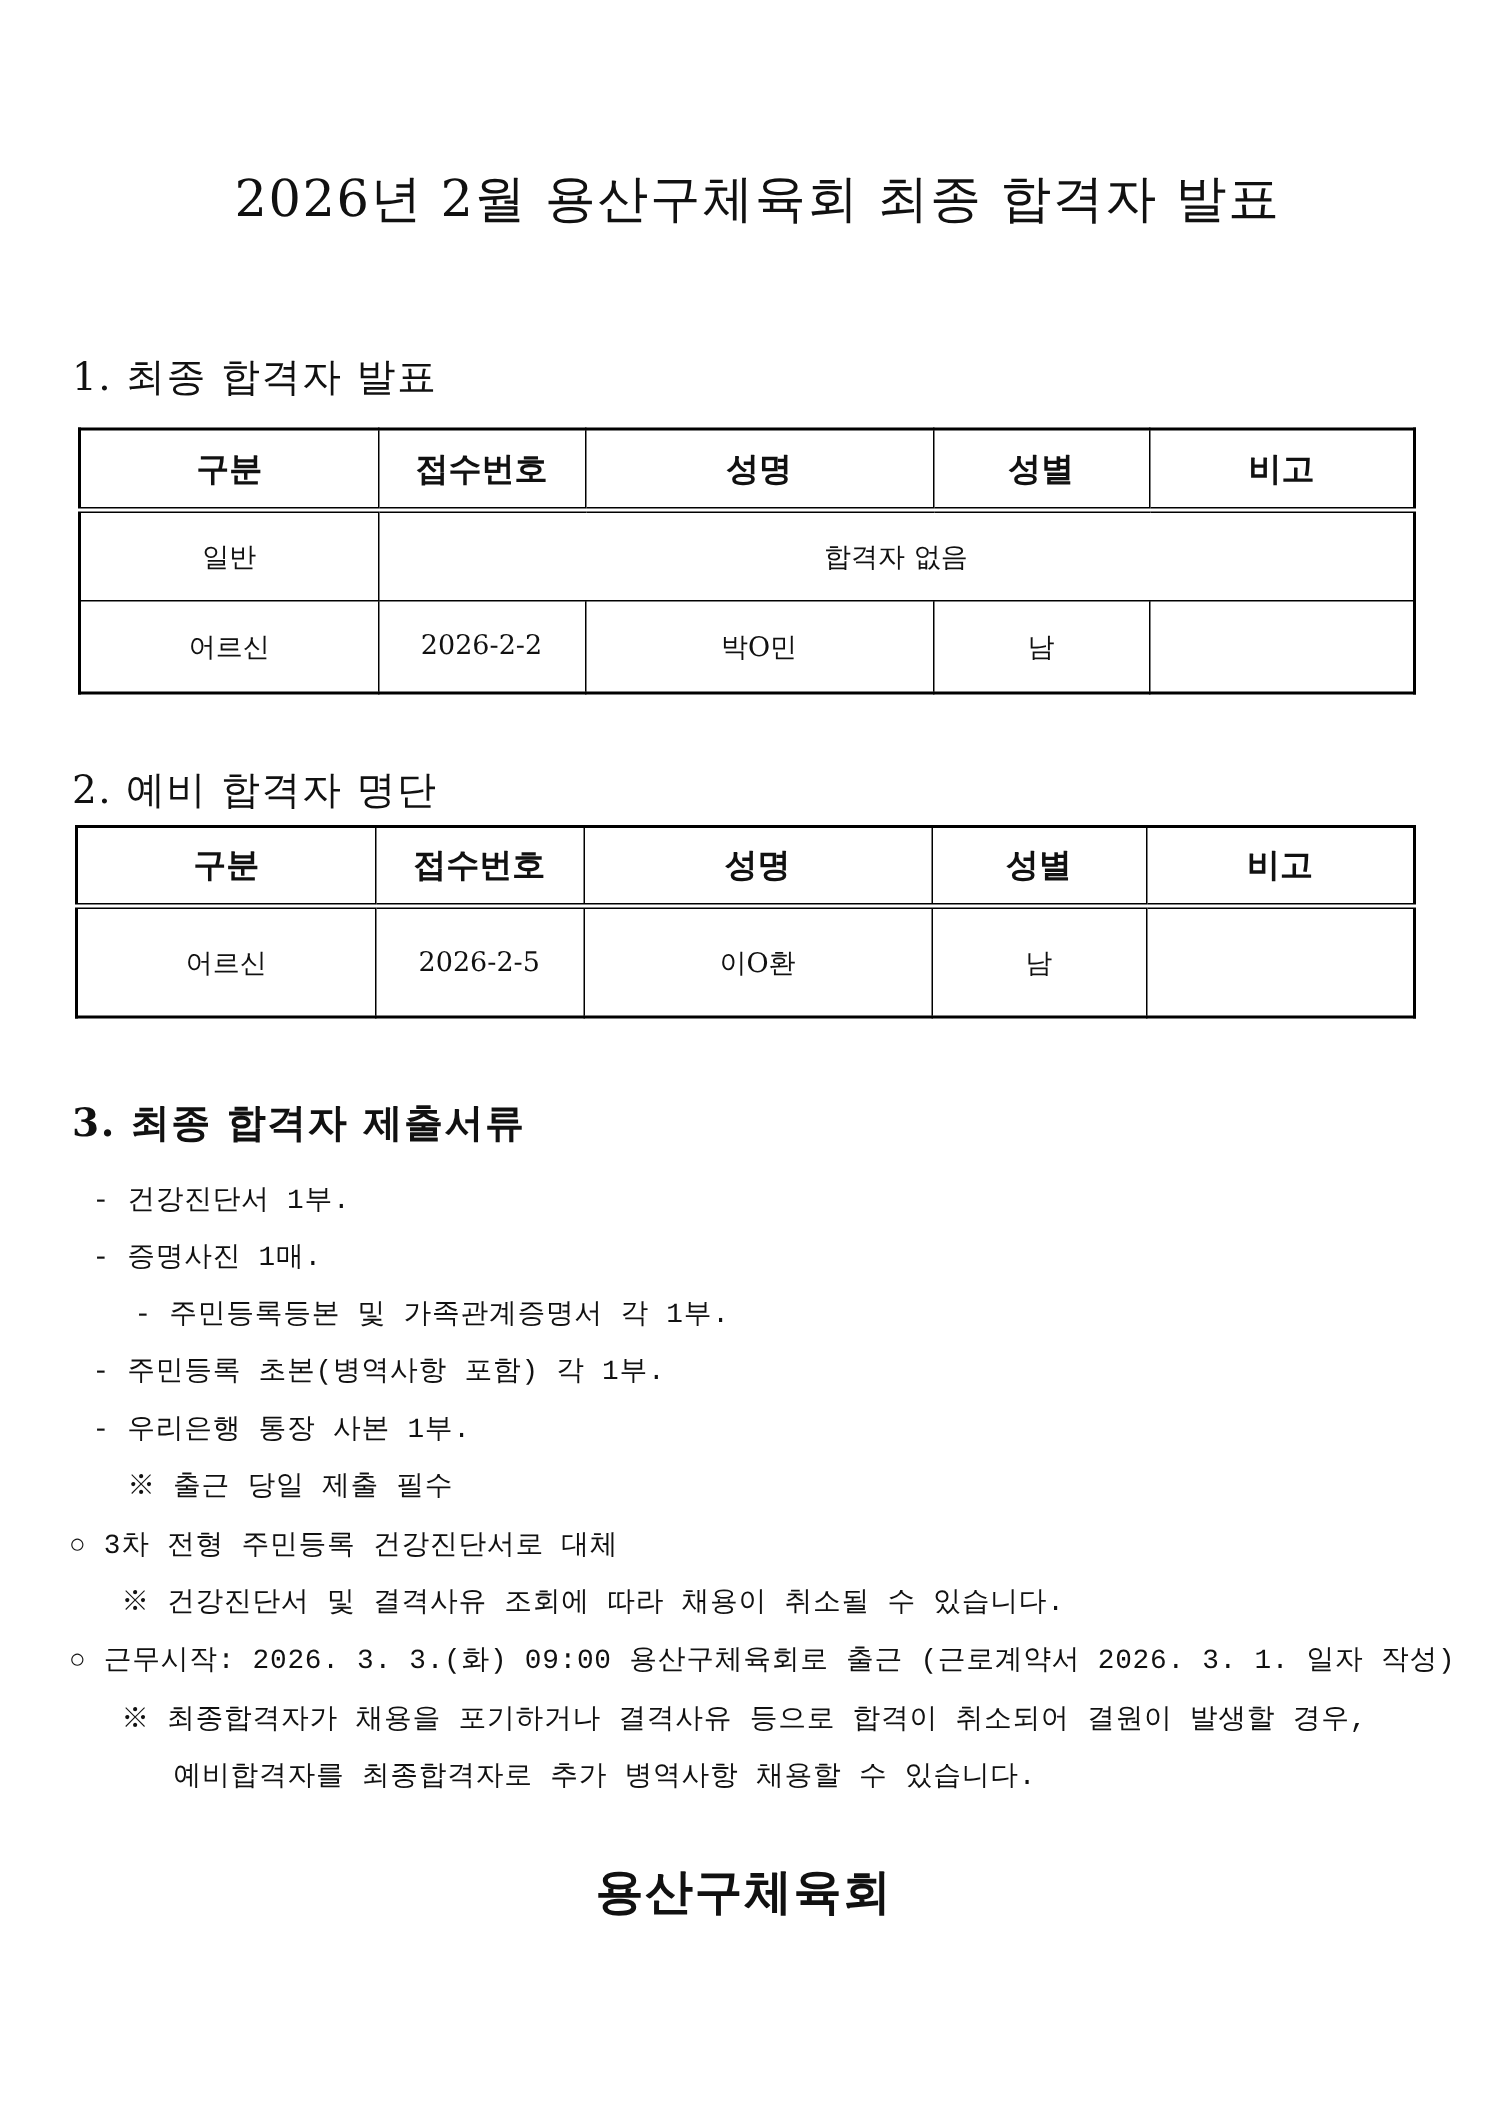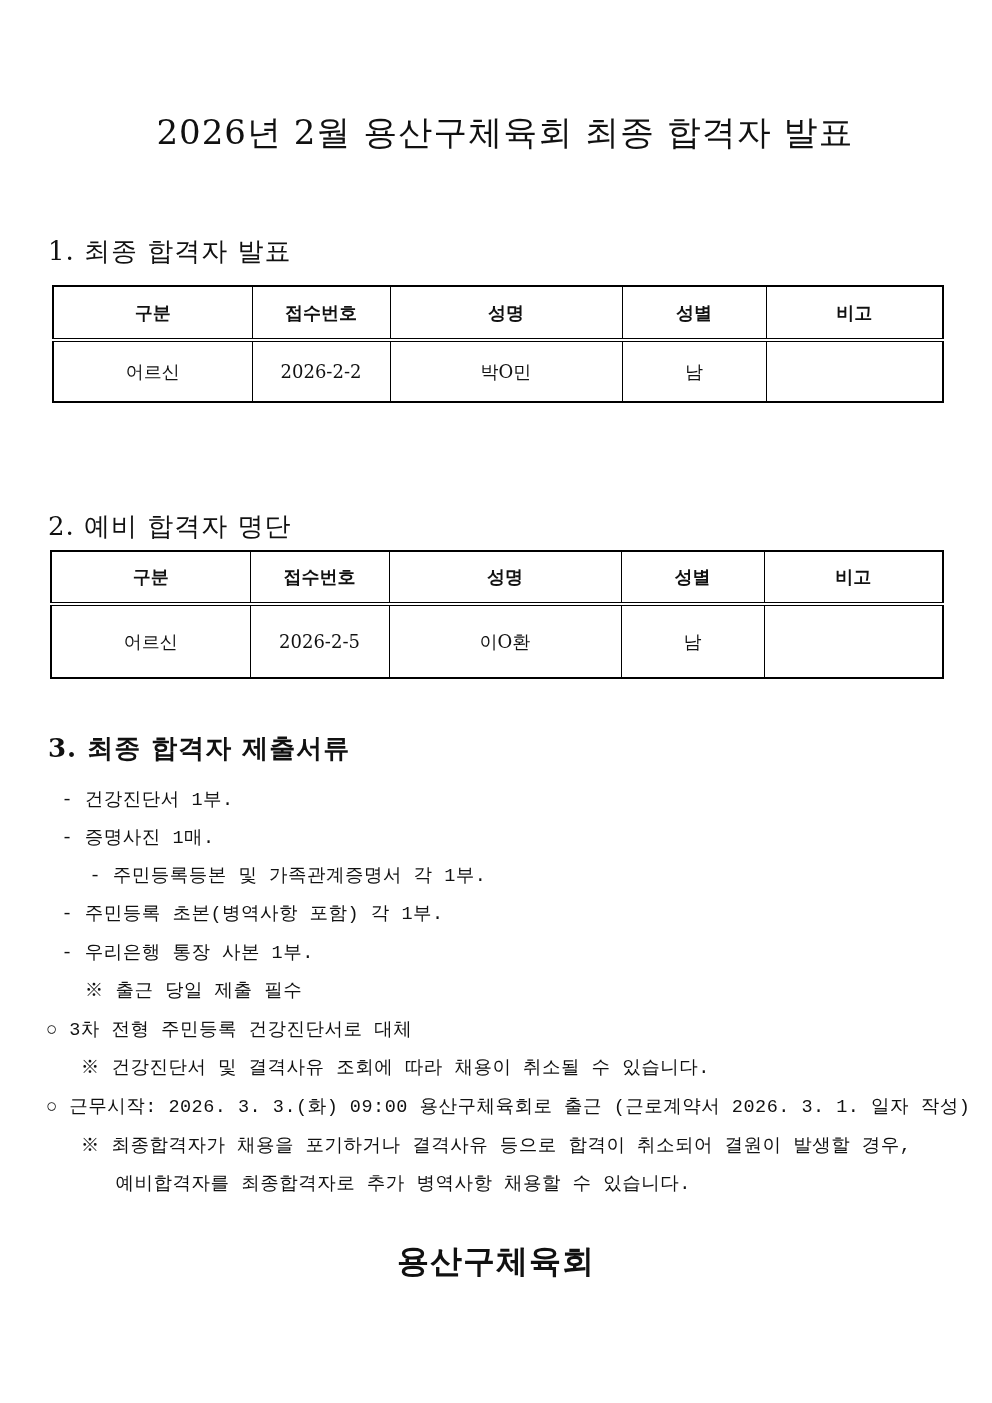--- a/index.html
+++ b/index.html
@@ -16,21 +16,21 @@
     .section-heading { font-size: 26px; left: 48px; letter-spacing: 1px; }
     .section-heading.bold { font-weight: 700; }
     table.grid {
       position: absolute; border-collapse: collapse; table-layout: fixed;
       border: 2px solid #000;
     }
     table.grid th, table.grid td {
       border: 1px solid #000; text-align: center; vertical-align: middle;
       font-size: 18px; padding: 0;
     }
-    table.grid th { font-weight: 700; font-size: 18px; }
+    table.grid th { font-weight: 700; font-size: 22px; }
     table.grid thead tr th { border-bottom: 4px double #000; }
     .doc-line { left: 0; font-size: 18.5px; white-space: pre; letter-spacing: 0.5px; font-family: Liberation Mono, monospace; }
     .footer-org {
       left: 0; width: 992px; text-align: center; top: 1240px;
       font-size: 32px; font-weight: 700; letter-spacing: 1px;
     }
   </style>
 </head>
 <body>
 
@@ -49,20 +49,24 @@
   <thead>
     <tr style="height:54px;">
       <th>구분</th>
       <th>접수번호</th>
       <th>성명</th>
       <th>성별</th>
       <th>비고</th>
     </tr>
   </thead>
   <tbody>
+    <tr style="height:60px;">
+      <td>일반</td>
+      <td colspan="4">합격자 없음</td>
+    </tr>
     <tr style="height:62px;">
       <td>어르신</td>
       <td>2026-2-2</td>
       <td>박O민</td>
       <td>남</td>
       <td></td>
     </tr>
   </tbody>
 </table>
 

